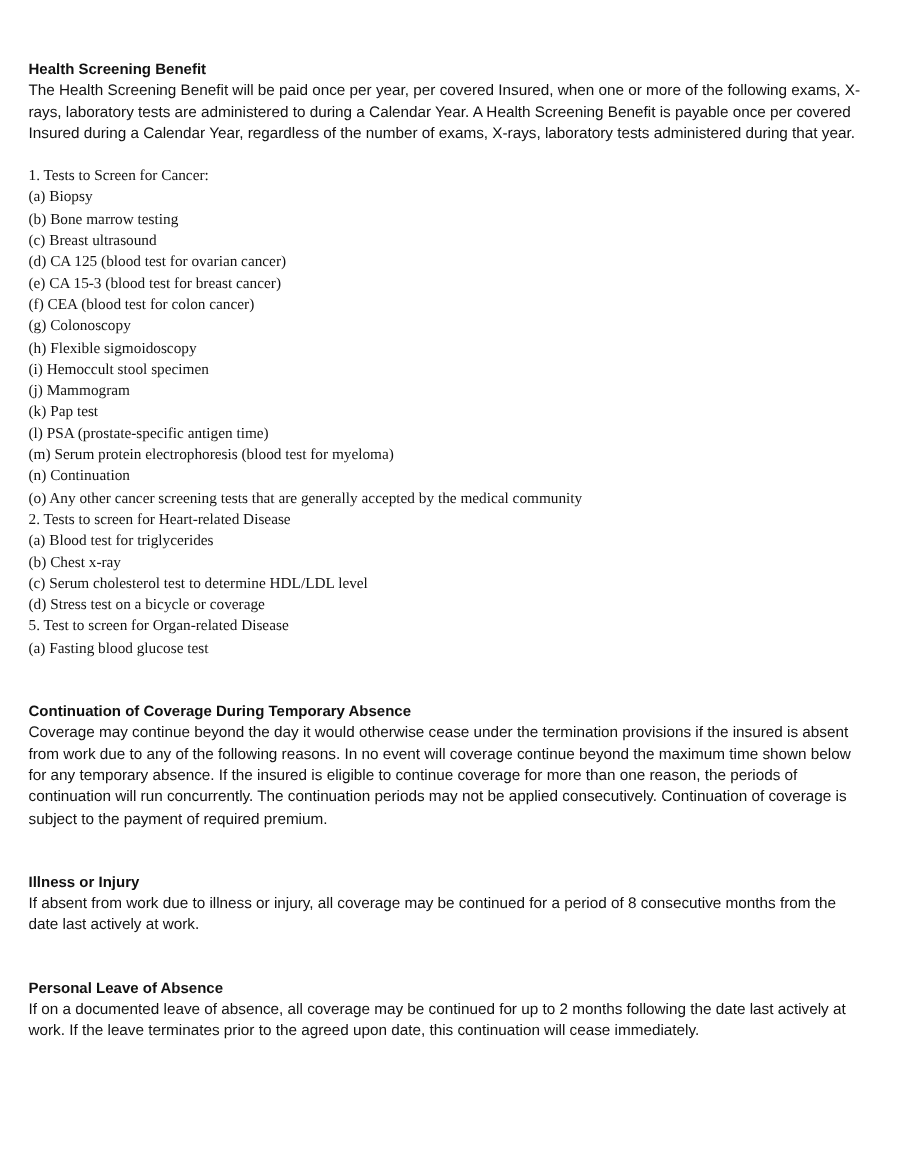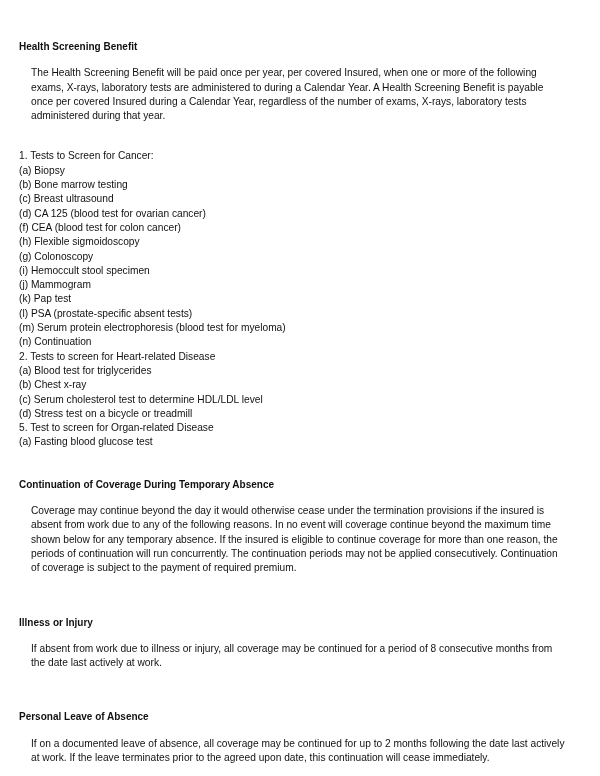--- a/index.html
+++ b/index.html
@@ -5,55 +5,57 @@
   html, body { margin: 0; padding: 0; background: #ffffff; }
   body {
     width: 600px; height: 776px; position: relative; overflow: hidden;
     font-family: "Liberation Sans", "DejaVu Sans", sans-serif;
     color: #111111;
     font-size: 10.2px;
     line-height: 14.3px;
   }
   .page { position: absolute; left: 19px; top: 40px; width: 560px; }
   .heading { font-weight: bold; font-size: 10px; }
-  .para { margin: 12px; }
-  .list { list-style: none; margin: 0; padding: 0; }
+  .para { margin: 0; }
+  .list { list-style: none; margin: 0; padding: 0; font-family: Liberation Serif, serif; }
   .list li { white-space: nowrap; }
   .gap-1 { height: 14px; }
   .gap-3 { height: 28px; }
   .section { margin: 0; }
 </style>
 </head>
 <body>
 
 <div class="page">
   <section class="section">
     <div class="heading">Health Screening Benefit</div>
     <p class="para">The Health Screening Benefit will be paid once per year, per covered Insured, when one or more of the following exams, X-rays, laboratory tests are administered to during a Calendar Year. A Health Screening Benefit is payable once per covered Insured during a Calendar Year, regardless of the number of exams, X-rays, laboratory tests administered during that year.</p>
     <div class="gap-1"></div>
     <ul class="list">
       <li>1.  Tests to Screen for Cancer:</li>
       <li>(a)  Biopsy</li>
       <li>(b)  Bone marrow testing</li>
       <li>(c)  Breast ultrasound</li>
       <li>(d)  CA 125 (blood test for ovarian cancer)</li>
+      <li>(e)  CA 15-3 (blood test for breast cancer)</li>
       <li>(f)  CEA (blood test for colon cancer)</li>
+      <li>(g)  Colonoscopy</li>
       <li>(h)  Flexible sigmoidoscopy</li>
-      <li>(g)  Colonoscopy</li>
       <li>(i)  Hemoccult stool specimen</li>
       <li>(j)  Mammogram</li>
       <li>(k)  Pap test</li>
-      <li>(l)  PSA (prostate-specific absent tests)</li>
+      <li>(l)  PSA (prostate-specific antigen time)</li>
       <li>(m)  Serum protein electrophoresis (blood test for myeloma)</li>
       <li>(n)  Continuation</li>
+      <li>(o)  Any other cancer screening tests that are generally accepted by the medical community</li>
       <li>2.  Tests to screen for Heart-related Disease</li>
       <li>(a)  Blood test for triglycerides</li>
       <li>(b)  Chest x-ray</li>
       <li>(c)  Serum cholesterol test to determine HDL/LDL level</li>
-      <li>(d)  Stress test on a bicycle or treadmill</li>
+      <li>(d)  Stress test on a bicycle or coverage</li>
       <li>5.  Test to screen for Organ-related Disease</li>
       <li>(a)  Fasting blood glucose test</li>
     </ul>
   </section>
 
   <div class="gap-3"></div>
 
   <section class="section">
     <div class="heading">Continuation of Coverage During Temporary Absence</div>
     <p class="para">Coverage may continue beyond the day it would otherwise cease under the termination provisions if the insured is absent from work due to any of the following reasons. In no event will coverage continue beyond the maximum time shown below for any temporary absence. If the insured is eligible to continue coverage for more than one reason, the periods of continuation will run concurrently. The continuation periods may not be applied consecutively. Continuation of coverage is subject to the payment of required premium.</p>

